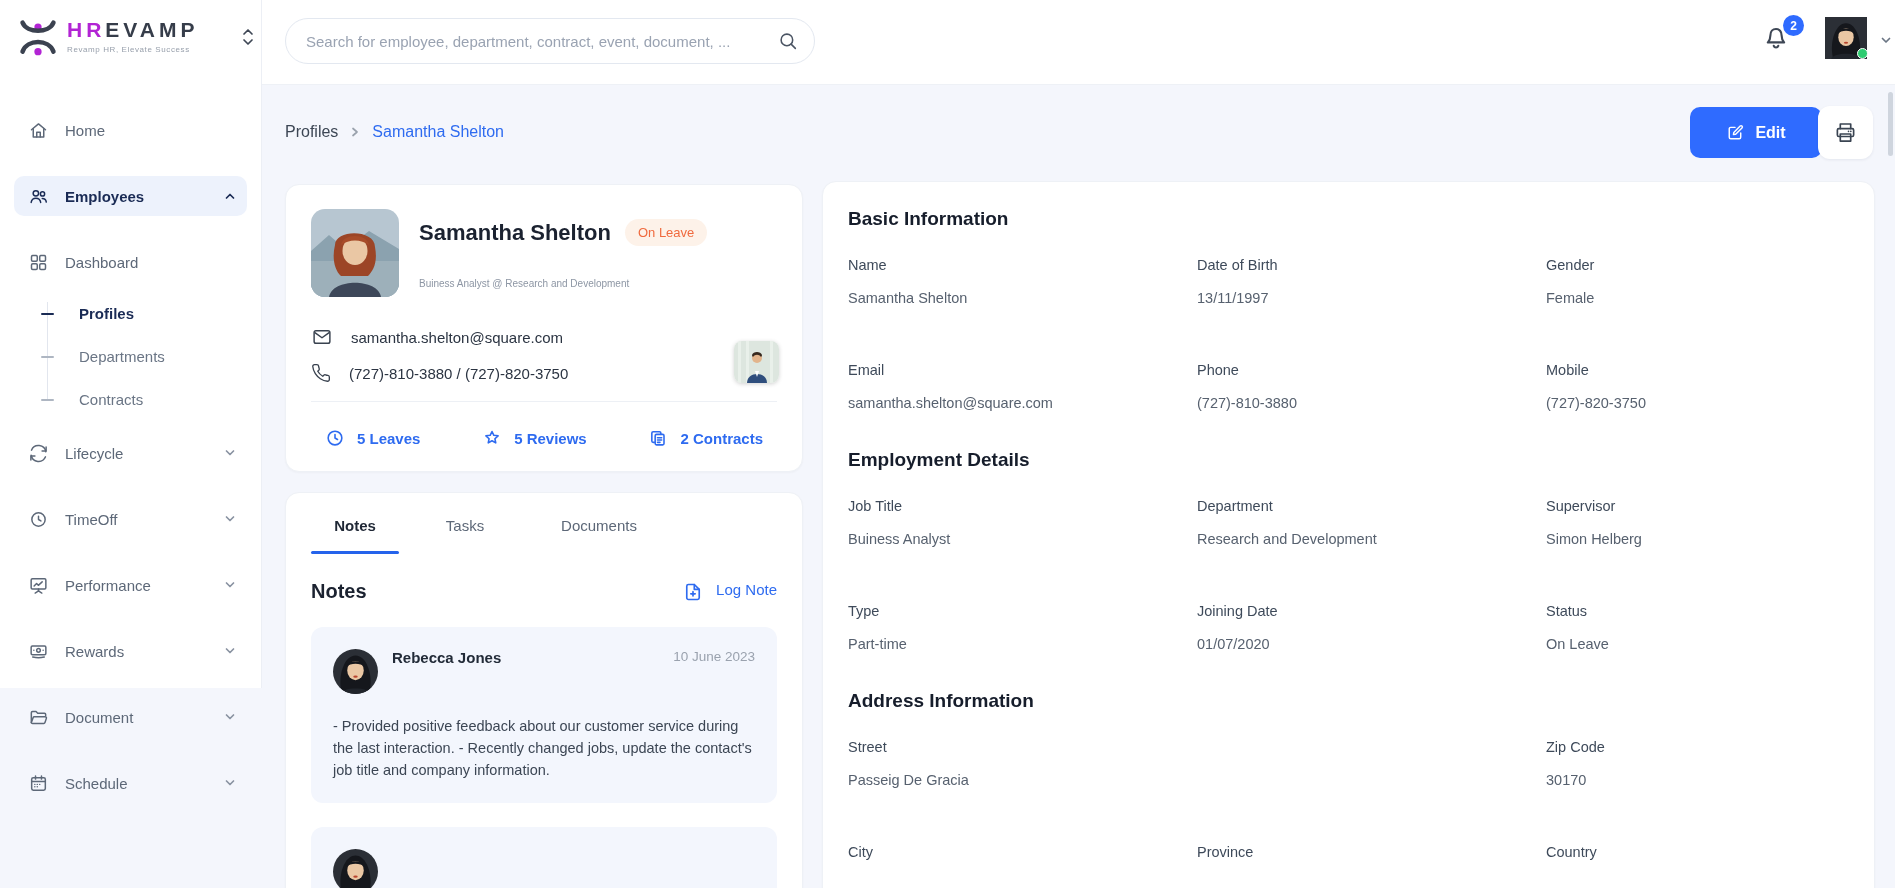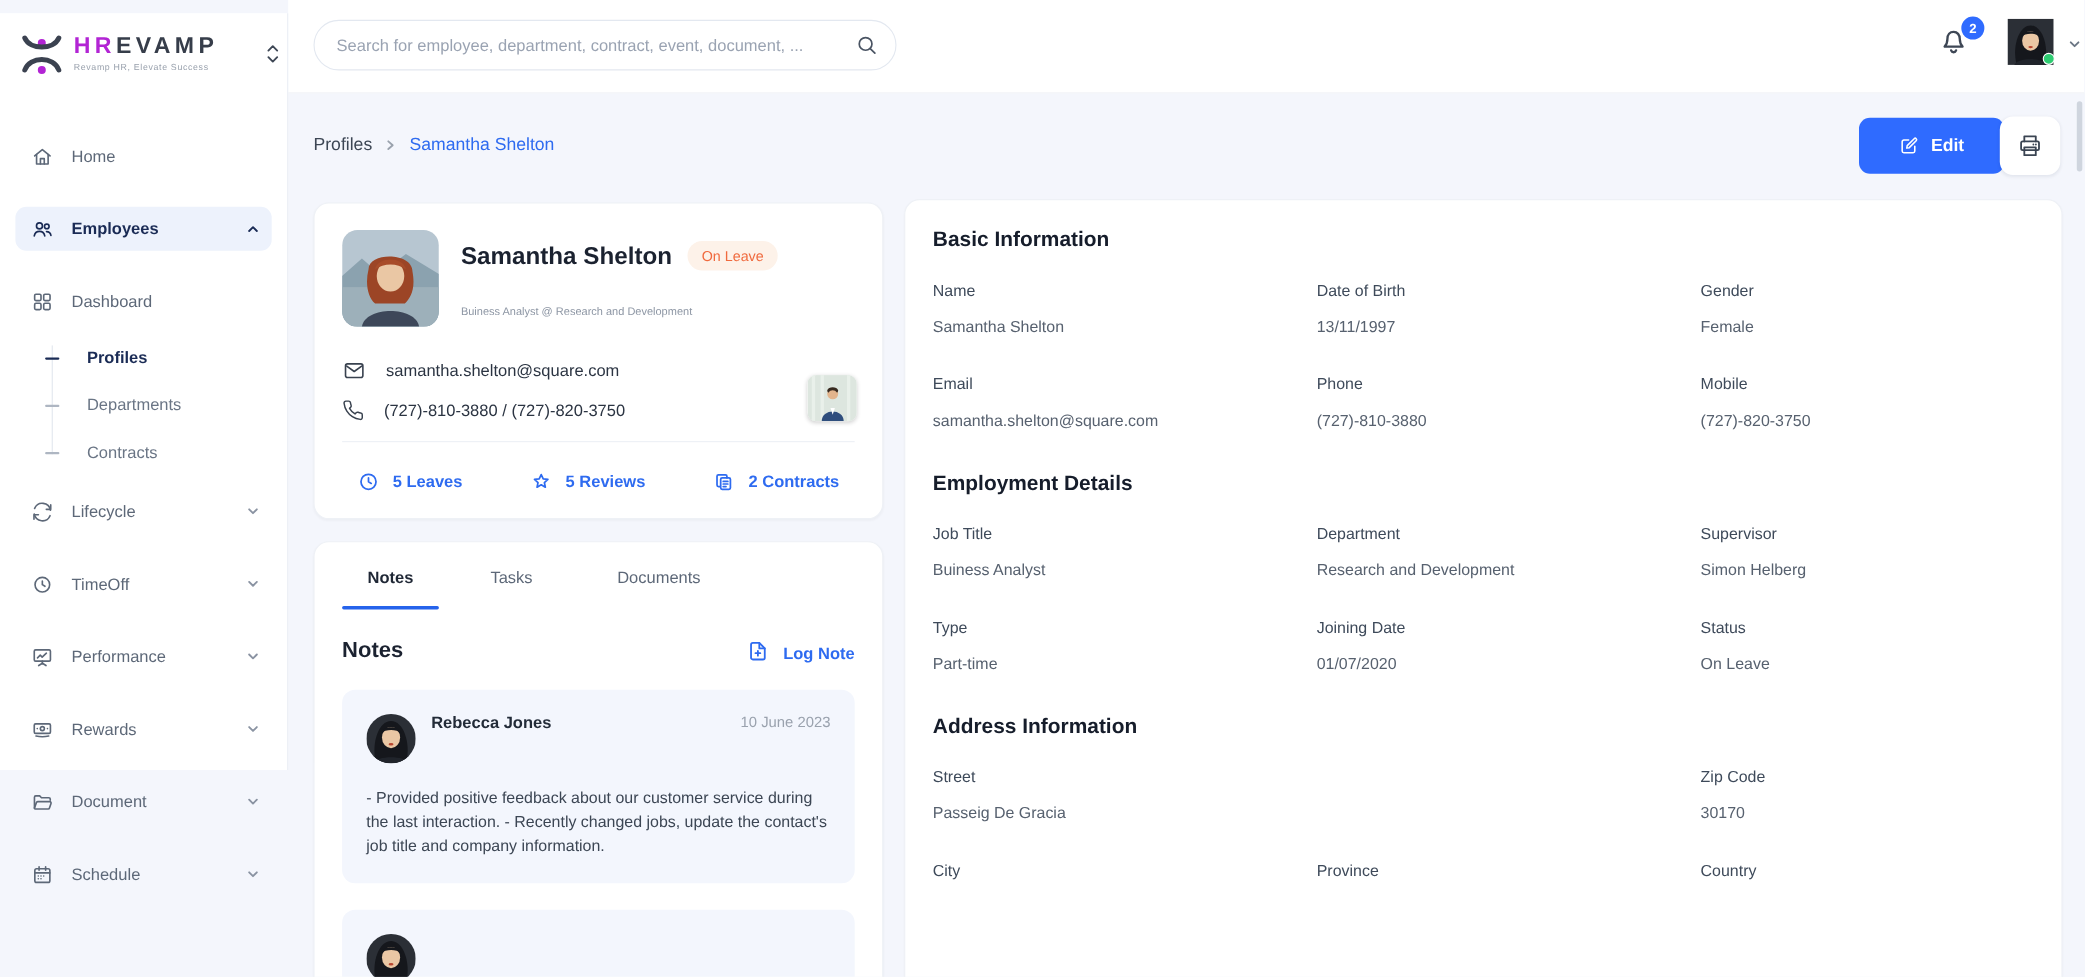--- a/index.html
+++ b/index.html
@@ -2,21 +2,21 @@
 <html><head>
 <meta charset="utf-8">
 <style>
   *{margin:0;padding:0;box-sizing:border-box}
   html,body{width:1895px;height:888px}
   body{position:relative;overflow:hidden;background:#f4f6fc;font-family:"Liberation Sans",sans-serif;color:#242c39}
   svg{display:block}
   .ic{stroke:currentColor;fill:none;stroke-width:1.7;stroke-linecap:round;stroke-linejoin:round}
 
   
-  .sidebar{position:absolute;left:0;top:12px;width:262px;height:688px;background:#fff;border-right:1px solid #eceff5;z-index:5}
+  .sidebar{position:absolute;left:0;top:0;width:262px;height:688px;background:#fff;border-right:1px solid #eceff5;z-index:5}
   .brand{display:flex;align-items:flex-start;gap:9px;padding:18px 0 0 18px}
   .brand-line{font-size:21px;font-weight:bold;letter-spacing:4px;color:#363d4a;line-height:24px}
   .brand-hr{color:#b224d4}
   .brand-tagline{font-size:8px;color:#98a0ac;letter-spacing:.6px;margin-top:3px}
   .collapse-ctl{position:absolute;right:5px;top:25px;color:#3e4755;cursor:pointer}
   .nav{position:absolute;top:110px;left:0;right:0}
   .nav-item{display:flex;align-items:center;height:40px;margin:0 14px 26px;padding:0 10px 0 14px;border-radius:10px;color:#5d6878;font-size:15px;cursor:pointer}
   .ni-label{margin-left:16px;white-space:nowrap}
   .nav-item.active{background:#edf2fc;color:#1a2b55;font-weight:bold}
   .chev{margin-left:auto;color:#8a93a2}
@@ -71,34 +71,34 @@
 
   
   .tabs-card{position:absolute;left:23px;top:407px;width:518px;height:500px;padding:24px 25px 0}
   .tab-row{display:flex;align-items:flex-start}
   .tab{font-size:15px;color:#5d6878;text-align:center;cursor:pointer;padding-bottom:20px;position:relative}
   .tab.t1{width:88px}.tab.t2{width:88px;margin-left:22px}.tab.t3{width:110px;margin-left:35px}
   .tab.active{color:#1f2735;font-weight:bold}
   .tab.active::after{content:"";position:absolute;left:0;right:0;bottom:0;height:3px;background:#2563eb;border-radius:2px}
   .notes-head{display:flex;align-items:center;margin-top:26px}
   .notes-title{font-size:20px;font-weight:bold;color:#1b2230}
-  .log-note{margin-left:auto;display:flex;align-items:flex-end;gap:12px;color:#2e6bf0;font-size:15px;font-weight:bold;cursor:pointer}
+  .log-note{margin-left:auto;display:flex;align-items:flex-start;gap:12px;color:#2e6bf0;font-size:15px;font-weight:normal;cursor:pointer}
   .note{background:#f3f6fd;border-radius:12px;margin-top:24px;padding:22px}
   .note-head{display:flex;align-items:flex-start}
   .note-avatar{width:45px;height:45px;border-radius:50%;overflow:hidden;flex:none}
   .note-author{margin-left:14px;font-size:15px;font-weight:bold;color:#222b38}
   .note-date{margin-left:auto;font-size:13.5px;color:#9aa2ae}
   .note-text{margin-top:22px;font-size:14.5px;line-height:1.5;color:#3c4654}
   .note.partial{height:160px}
 
   
   .details-card{position:absolute;left:560px;top:96px;width:1053px;height:800px;padding:26px 25px 0}
   .sec{margin-bottom:38px}
   .sec-title{font-size:19px;font-weight:bold;color:#161d2b;margin-bottom:27px}
-  .fgrid{display:grid;grid-template-columns:349px 349px 349px;row-gap:36px}
+  .fgrid{display:grid;grid-template-columns:349px 349px 349px;row-gap:56px}
   .flabel{font-size:14.5px;color:#3e4a5a;margin-bottom:17px}
   .fvalue{font-size:14.5px;color:#57616f}
 
   .scroll-thumb{position:absolute;right:2px;top:92px;width:5px;height:64px;border-radius:3px;background:#cfd5de;z-index:9}
 </style>
 </head>
 <body>
 
 <aside class="sidebar">
   <div class="brand">

